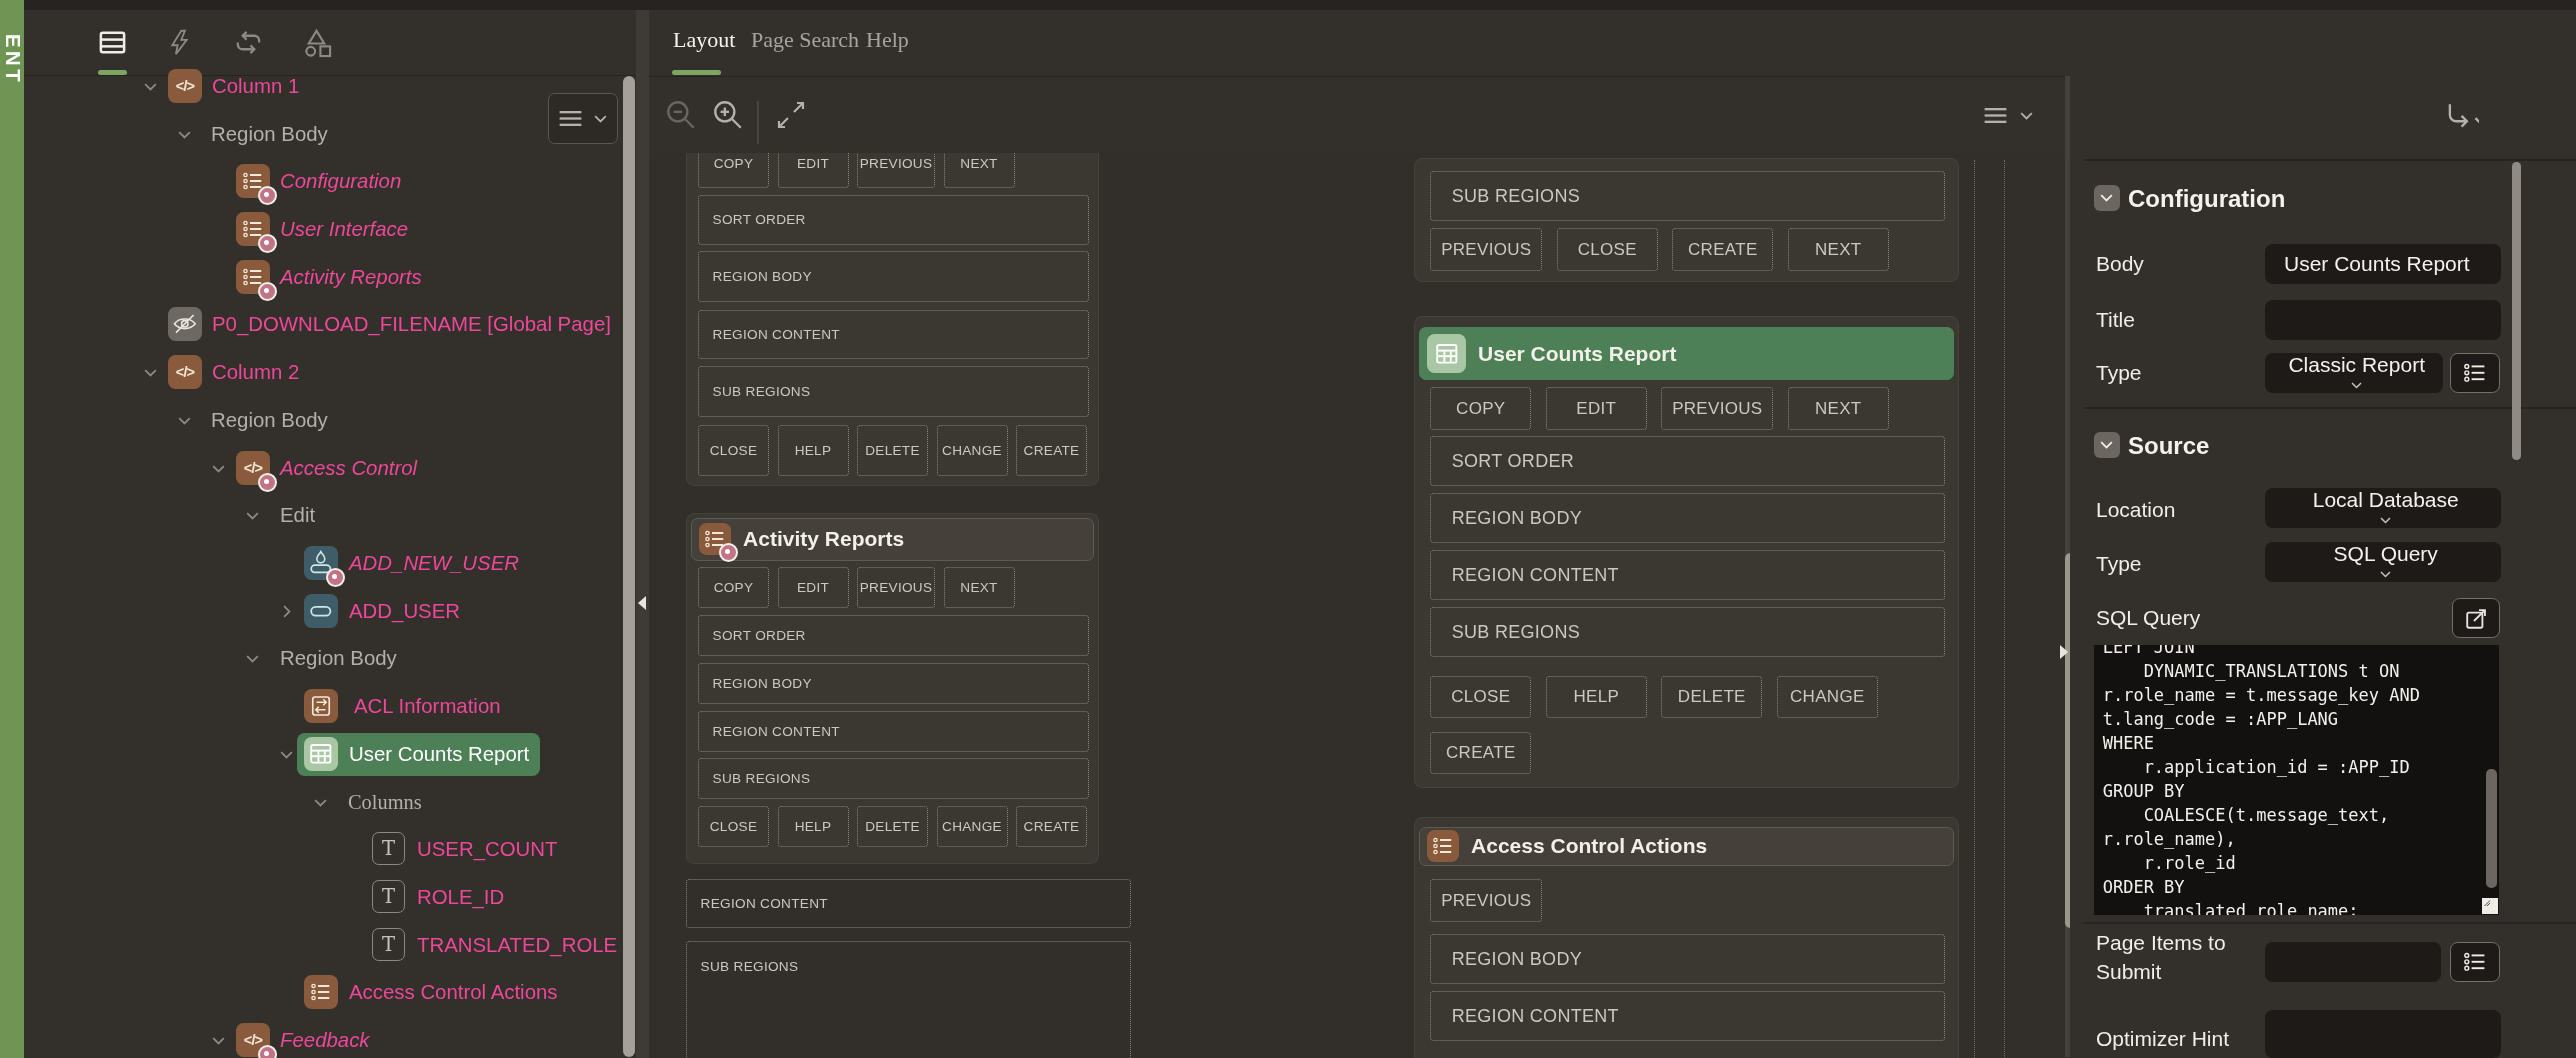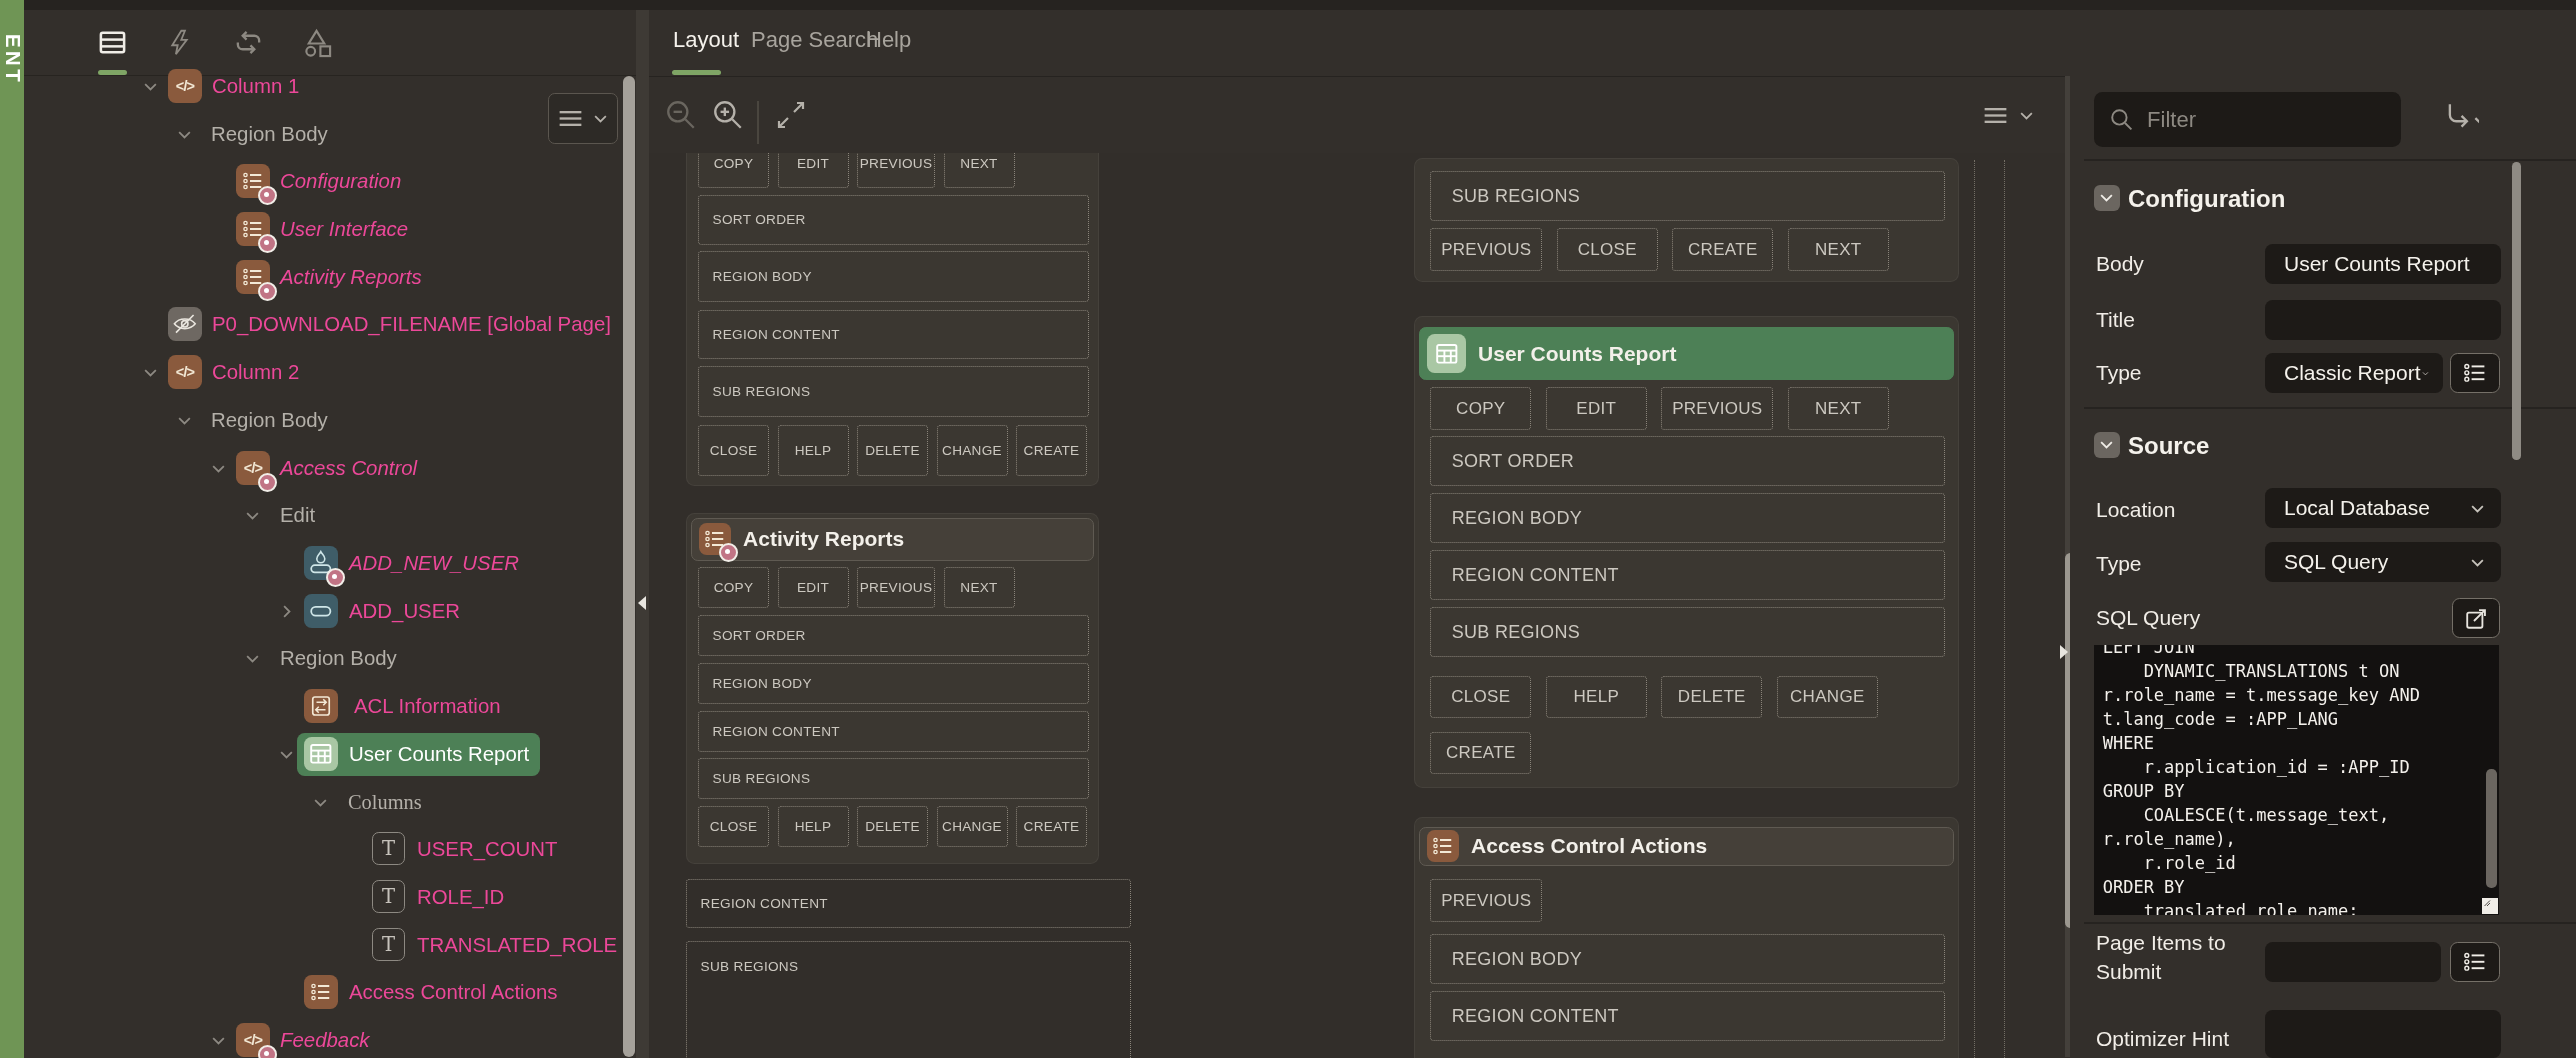--- a/index.html
+++ b/index.html
@@ -38,21 +38,21 @@
   .tree-label.muted{color:#b4b0a9;}
   .tree-label.it{font-style:italic;}
   .pill{position:absolute;top:2.6px;height:43px;border-radius:7.7px;background:#4d8056;}
   .tree-scroll{position:absolute;width:12px;border-radius:6px;background:#a5a19a;}
   .divider-v{position:absolute;top:10.2px;width:12.8px;height:1048px;background:#3e3a35;}
   .collapse-arrow-l{position:absolute;width:0;height:0;border-top:7.7px solid transparent;border-bottom:7.7px solid transparent;border-right:8.5px solid #e8e5df;}
   .collapse-arrow-r{position:absolute;width:0;height:0;border-top:7.7px solid transparent;border-bottom:7.7px solid transparent;border-left:8.5px solid #e8e5df;}
   
   .mid-panel{position:absolute;left:649px;top:10.2px;width:1421px;height:1048px;background:#332f2b;overflow:hidden;}
   .tab-row{position:absolute;left:0;top:0;right:0;height:66px;border-bottom:1.7px solid #262320;}
-  .tab{position:absolute;top:0;height:66px;line-height:60px;font-size:22px;color:#a8a49d;cursor:pointer;white-space:nowrap;}
+  .tab{position:absolute;top:0;height:66px;line-height:60px;font-size:22px;color:#a8a49d;cursor:pointer;white-space:nowrap;font-family:Liberation Serif, serif;}
   .tab.active{color:#f5f2ec;}
   .tab-underline{position:absolute;height:5.1px;border-radius:2.6px;background:#7fa565;top:60px;}
   .toolbar{position:absolute;left:0;top:67px;right:0;height:76px;border-bottom:1.7px solid #282420;}
   .tool{position:absolute;top:19px;width:37px;height:37px;display:flex;align-items:center;justify-content:center;cursor:pointer;}
   .tool-sep{position:absolute;top:24px;width:1.7px;height:43px;background:#4a463f;}
   .canvas{position:absolute;left:0;top:143px;width:1421px;height:905px;background:#322e2a;overflow:hidden;}
   .region{position:absolute;background:#3b3731;border:0.9px solid rgba(255,255,255,0.05);border-radius:8.5px;box-sizing:border-box;}
   .r-header{position:absolute;display:flex;align-items:center;gap:12px;background:#454039;border:0.9px solid #5f5a52;
      border-radius:6.8px;box-sizing:border-box;padding-left:6.8px;cursor:pointer;}
   .r-header.sel{background:#4d8056;border-color:#4d8056;}
@@ -71,21 +71,21 @@
   .filter-box{position:absolute;left:10.2px;top:82px;width:307px;height:55px;background:#1d1a17;border-radius:8.5px;
      display:flex;align-items:center;padding-left:15.3px;box-sizing:border-box;gap:12px;}
   .filter-text{color:#8d8982;font-size:22px;}
   .sec-chev{position:absolute;width:25.6px;height:25.6px;border-radius:6px;background:#6b6660;display:flex;
      align-items:center;justify-content:center;cursor:pointer;}
   .sec-title{position:absolute;font-size:24px;font-weight:bold;color:#f5f2ec;white-space:nowrap;}
   .f-label{position:absolute;left:12px;font-size:21px;color:#f1ede7;line-height:29px;}
   .f-input{position:absolute;background:#1d1a17;border-radius:7.7px;display:flex;align-items:center;
      padding-left:19px;box-sizing:border-box;font-size:21px;color:#f5f2ec;cursor:text;white-space:nowrap;}
   .f-select{position:absolute;background:#1d1a17;border-radius:7.7px;display:flex;align-items:center;
-     justify-content:space-between;padding:0 13.6px 0 19px;box-sizing:border-box;font-size:21px;color:#f5f2ec;cursor:pointer;white-space:nowrap;}
+     justify-content:space-between;padding:0 13.6px 0 19px;box-sizing:border-box;font-size:21px;color:#f5f2ec;cursor:pointer;white-space:nowrap;flex-direction:column;}
   .f-ibtn{position:absolute;background:#1d1a17;border:1.7px solid #757068;border-radius:7.7px;display:flex;
      align-items:center;justify-content:center;cursor:pointer;box-sizing:border-box;}
   .codebox{position:absolute;left:10.2px;width:405px;background:#131110;overflow:hidden;}
   .codebox pre{margin:-13.6px 0 0 0;padding:3.4px 8.5px;font-family:"DejaVu Sans Mono",monospace;
      font-size:17px;line-height:24px;color:#f4f1ec;}
   .code-thumb{position:absolute;right:2.6px;width:10.2px;border-radius:5.1px;background:#6b6660;}
   .resize-grip{position:absolute;right:1.7px;bottom:1.7px;width:16px;height:16px;background:#f0ede7;cursor:nwse-resize;}
   .rp-scroll{position:absolute;width:9.4px;border-radius:4.3px;background:#8f8b84;}
 </style>
 </head>
@@ -598,31 +598,20 @@
         <div class="vdash" style="left: 1355px; top: 6.8px; height: 898px;"></div>
       </div>
     <div class="scroll-track" style="left:1416px;top:66px;height:981px;">
       <div class="scroll-thumb" style="top:477px;height:375px;"></div>
     </div>
     <span class="collapse-arrow-r" style="left:1411px;top:635px;position:absolute;"></span>
   </div>
 
   <div class="right-panel">
 
-    <div class="filter-box">
-      <span id="i-search">
-          <span style="display: flex;">
-            <svg width="25.6" height="25.6" viewBox="0 0 32 32" fill="none">
-              <circle cx="13" cy="13" r="9" stroke="#8d8982" stroke-width="2.4"></circle>
-              <line x1="20" y1="20" x2="28" y2="28" stroke="#8d8982" stroke-width="2.4"></line>
-            </svg>
-          </span>
-        </span>
-      <span class="filter-text">Filter</span>
-    </div>
     <div class="abs" id="i-goto" style="left:358px;top:90px;width:53px;height:39px;cursor:pointer;">
         <span style="display: flex;">
           <svg width="37" height="34" viewBox="0 0 32 32" fill="none">
             <path d="M6 4 v10 a6 6 0 0 0 6 6 h10 M17 15 l5 5 l-5 5" stroke="#b5b1aa" stroke-width="2.2"></path>
             <path d="M30 17 l4 4 l4 -4" stroke="#b5b1aa" stroke-width="2.2"></path>
           </svg>
         </span>
       </div>
     <div class="rp-divider" style="top:149px;"></div>
 

